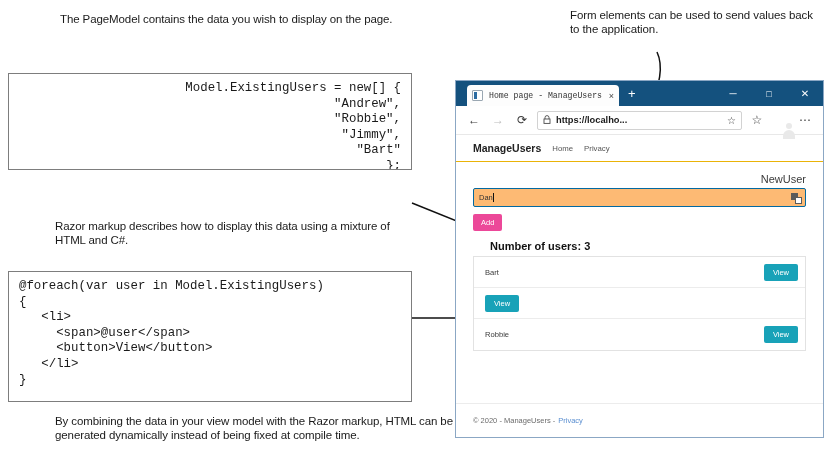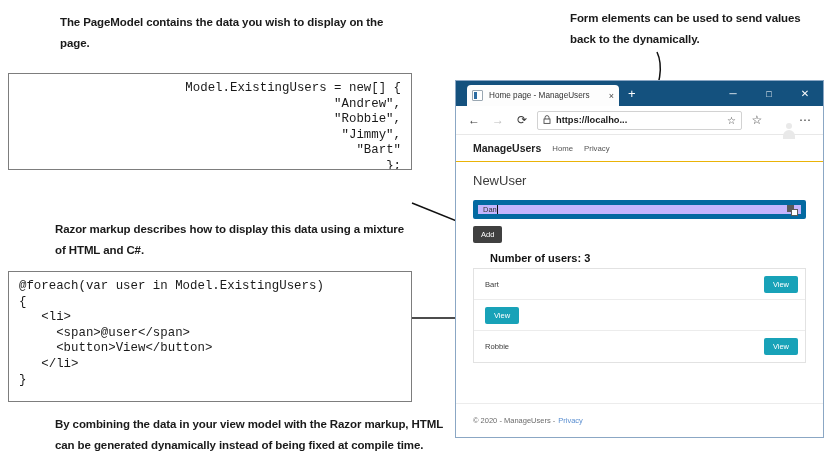--- a/index.html
+++ b/index.html
@@ -8,23 +8,23 @@
     background: #ffffff;
     font-family: "Liberation Sans", sans-serif;
     position: relative;
     overflow: hidden;
   }
 
   
   .caption {
     position: absolute;
     font-family: "Liberation Sans", sans-serif;
-    font-weight: bold;
+    font-weight: normal;
     font-size: 11.5px;
-    line-height: 21px;
+    line-height: 14px;
     color: #1a1a1a;
     letter-spacing: -0.1px;
   }
   #cap-pagemodel { left: 60px;  top: 12px;  width: 340px; }
   #cap-form      { left: 570px; top: 8px;   width: 250px; }
   #cap-razor     { left: 55px;  top: 219px; width: 350px; }
   #cap-combine   { left: 55px;  top: 414px; width: 400px; }
 
   
   .codebox {
@@ -80,20 +80,21 @@
   .tab-favicon::before {
     content: ""; position: absolute;
     left: 1px; top: 1px; width: 2.5px; height: 7px;
     background: #2d6ca2;
   }
   .tab-title {
     font-size: 8.2px; color: #333;
     margin-left: 6px;
     white-space: nowrap; overflow: hidden;
     flex: 1;
+    font-family: Liberation Mono, monospace;
   }
   .tab-close {
     font-size: 9px; color: #444; padding-left: 3px;
   }
   .newtab {
     position: absolute; left: 172px; top: 6px;
     font-size: 13px; color: #ffffff; line-height: 13px;
     font-weight: 300;
   }
   .wincontrols {
@@ -149,28 +150,28 @@
     height: 27px;
     display: flex; align-items: center;
     padding-left: 17px;
     border-bottom: 1px solid #eab308;
     background: #fff;
   }
   .brand { font-size: 10.5px; font-weight: bold; color: #222; }
   .navlink { font-size: 7.8px; color: #555; margin-left: 11px; }
 
   .pagebody { padding: 11px 17px 0 17px; }
-  .field-label { font-size: 13px; color: #3b3b3b; margin-bottom: 12px; }
+  .field-label { font-size: 11px; color: #3b3b3b; margin-bottom: 3px; text-align: right; }
   .textinput {
     height: 19px;
-    border: 5px solid #0369a1;
+    border: 1px solid #0369a1;
     border-radius: 2px;
     display: flex; align-items: center;
     padding: 0 5px;
-    background: #c4b5fd;
+    background: #fdba74;
   }
   .input-val { font-size: 7.5px; color: #333; }
   .caret {
     display: inline-block; width: 1px; height: 9px;
     background: #111; margin-left: 0px;
     vertical-align: -1px;
   }
   .input-ico {
     margin-left: auto; width: 9px; height: 9px;
     position: relative;
@@ -180,21 +181,21 @@
     width: 6.5px; height: 6.5px; background: #5a5a5a;
   }
   .input-ico::after {
     content: ""; position: absolute; left: 3.5px; top: 3.5px;
     width: 5.5px; height: 5.5px;
     border: 1px solid #5a5a5a; background: #fff;
   }
   .btn-add {
     margin-top: 7px;
     display: inline-block;
-    background: #404040;
+    background: #ec4899;
     color: #ffffff;
     font-size: 7.5px;
     padding: 4px 8px;
     border-radius: 2px;
   }
   .count-head {
     font-size: 11px; font-weight: bold; color: #111;
     margin-top: 9px; margin-bottom: 4px; padding-left: 17px;
   }
   .userlist {
@@ -222,21 +223,21 @@
     padding-left: 17px;
   }
   .footer-text { font-size: 7.5px; color: #6b6b6b; }
   .footer-link { font-size: 7.5px; color: #5b8fd0; margin-left: 3px; }
 </style>
 </head>
 <body>
 
 <div class="caption" id="cap-pagemodel">The PageModel contains the data you wish to display on the page.</div>
 
-<div class="caption" id="cap-form">Form elements can be used to send values back to the dynamically.</div>
+<div class="caption" id="cap-form">Form elements can be used to send values back to the application.</div>
 
 <div class="caption" id="cap-razor">Razor markup describes how to display this data using a mixture of HTML and C#.</div>
 
 <div class="caption" id="cap-combine">By combining the data in your view model with the Razor markup, HTML can be generated dynamically instead of being fixed at compile time.</div>
 
 <div class="codebox" id="code-model">Model.ExistingUsers = new[] {
    "Andrew",
    "Robbie",
    "Jimmy",
    "Bart"

